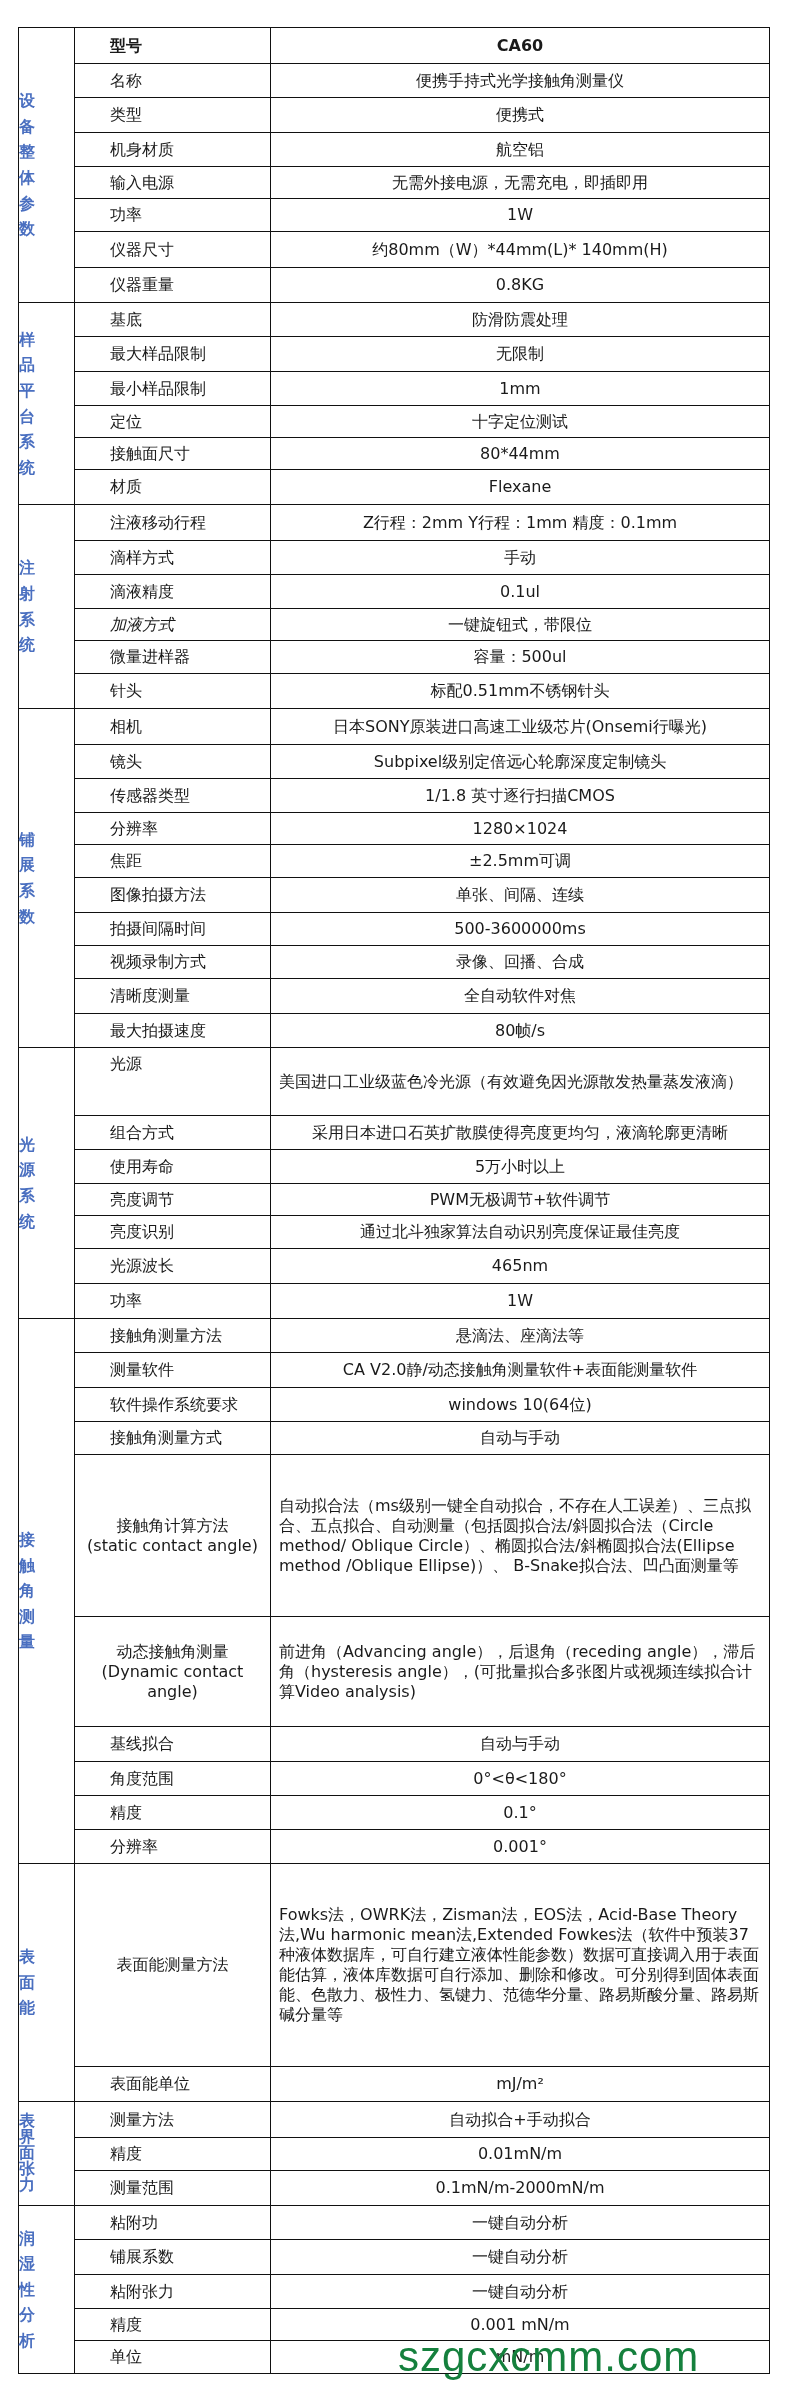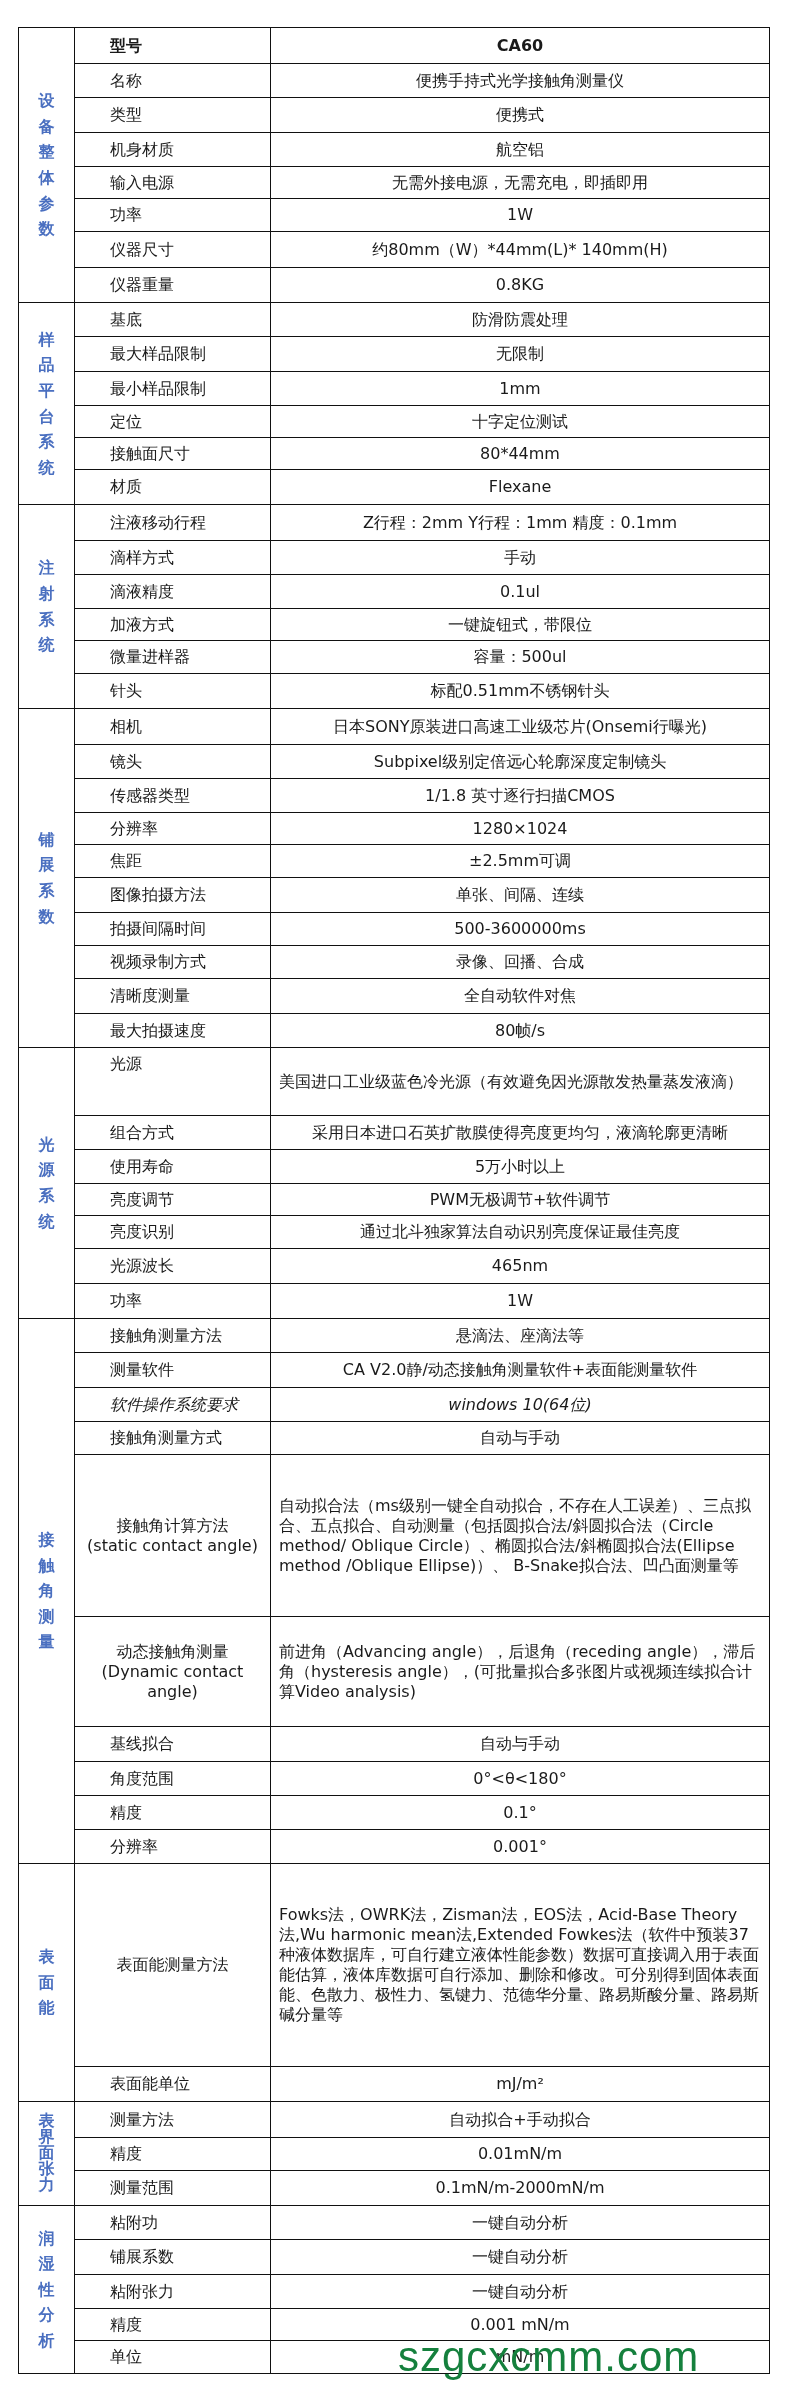--- a/index.html
+++ b/index.html
@@ -2,21 +2,21 @@
 <html><head>
 <meta charset="utf-8">
 <style>
   html, body { margin: 0; padding: 0; background: #ffffff; }
   body { width: 790px; height: 2395px; position: relative; overflow: hidden;
          font-family: "DejaVu Sans", "Liberation Sans", sans-serif; color: #1a1a1a; }
   #spec-table { position: absolute; left: 18px; top: 27px; width: 751px;
                 border-collapse: collapse; table-layout: fixed; }
   #spec-table td { border: 1.5px solid #111; padding: 0; font-size: 16px; line-height: 1.25; }
   col.c-cat { width: 56px; } col.c-label { width: 196px; } col.c-value { width: 499px; }
-  td.cat { text-align: center; vertical-align: middle; color: #4a6fc0; font-weight: bold; font-size: 19px; }
+  td.cat { vertical-align: middle; color: #4a6fc0; font-weight: bold; font-size: 19px; }
   td.cat .cat-text { display: inline-block; width: 22px; word-break: break-all; line-height: 1.6; }
   td.cat .cat-text.tight { line-height: 1.0; }
   td.label { padding-left: 35px !important; vertical-align: middle; }
   td.label.centered { padding-left: 0 !important; text-align: center; }
   td.label.small { font-size: 14px; }
   td.label.top { vertical-align: top; padding-top: 6px !important; }
   td.value { text-align: center; vertical-align: middle; }
   td.value.multi { text-align: left; padding: 4px 6px 4px 8px !important; line-height: 33px; }
   td.value.bold { font-weight: bold; }
   td.label.bold { font-weight: bold; }
@@ -98,21 +98,21 @@
       </tr>
       <tr style="height: 34px;">
         <td class="label" style="white-space: pre-line;">滴样方式</td>
         <td class="value">手动</td>
       </tr>
       <tr style="height: 34px;">
         <td class="label" style="white-space: pre-line;">滴液精度</td>
         <td class="value">0.1ul</td>
       </tr>
       <tr style="height: 32px;">
-        <td class="label" style="white-space: pre-line;">加液方式</td>
+        <td class="label" style="white-space: pre-line; font-style: italic;">加液方式</td>
         <td class="value">一键旋钮式，带限位</td>
       </tr>
       <tr style="height: 33px;">
         <td class="label" style="white-space: pre-line;">微量进样器</td>
         <td class="value">容量：500ul</td>
       </tr>
       <tr style="height: 35px;">
         <td class="label" style="white-space: pre-line;">针头</td>
         <td class="value">标配0.51mm不锈钢针头</td>
       </tr>
@@ -188,21 +188,21 @@
       </tr>
       <tr style="height: 34px;">
         <td class="cat" rowspan="10"><span class="cat-text">接触角测量</span></td>
         <td class="label" style="white-space: pre-line;">接触角测量方法</td>
         <td class="value">悬滴法、座滴法等</td>
       </tr>
       <tr style="height: 35px;">
         <td class="label" style="white-space: pre-line;">测量软件</td>
         <td class="value">CA V2.0静/动态接触角测量软件+表面能测量软件</td>
       </tr>
-      <tr style="height: 34px; font-style: italic;">
+      <tr style="height: 34px;">
         <td class="label" style="white-space: pre-line;">软件操作系统要求</td>
         <td class="value">windows 10(64位)</td>
       </tr>
       <tr style="height: 33px;">
         <td class="label" style="white-space: pre-line;">接触角测量方式</td>
         <td class="value">自动与手动</td>
       </tr>
       <tr style="height: 162px;">
         <td class="label centered" style="white-space: pre-line;">接触角计算方法
 (static contact angle)</td>

